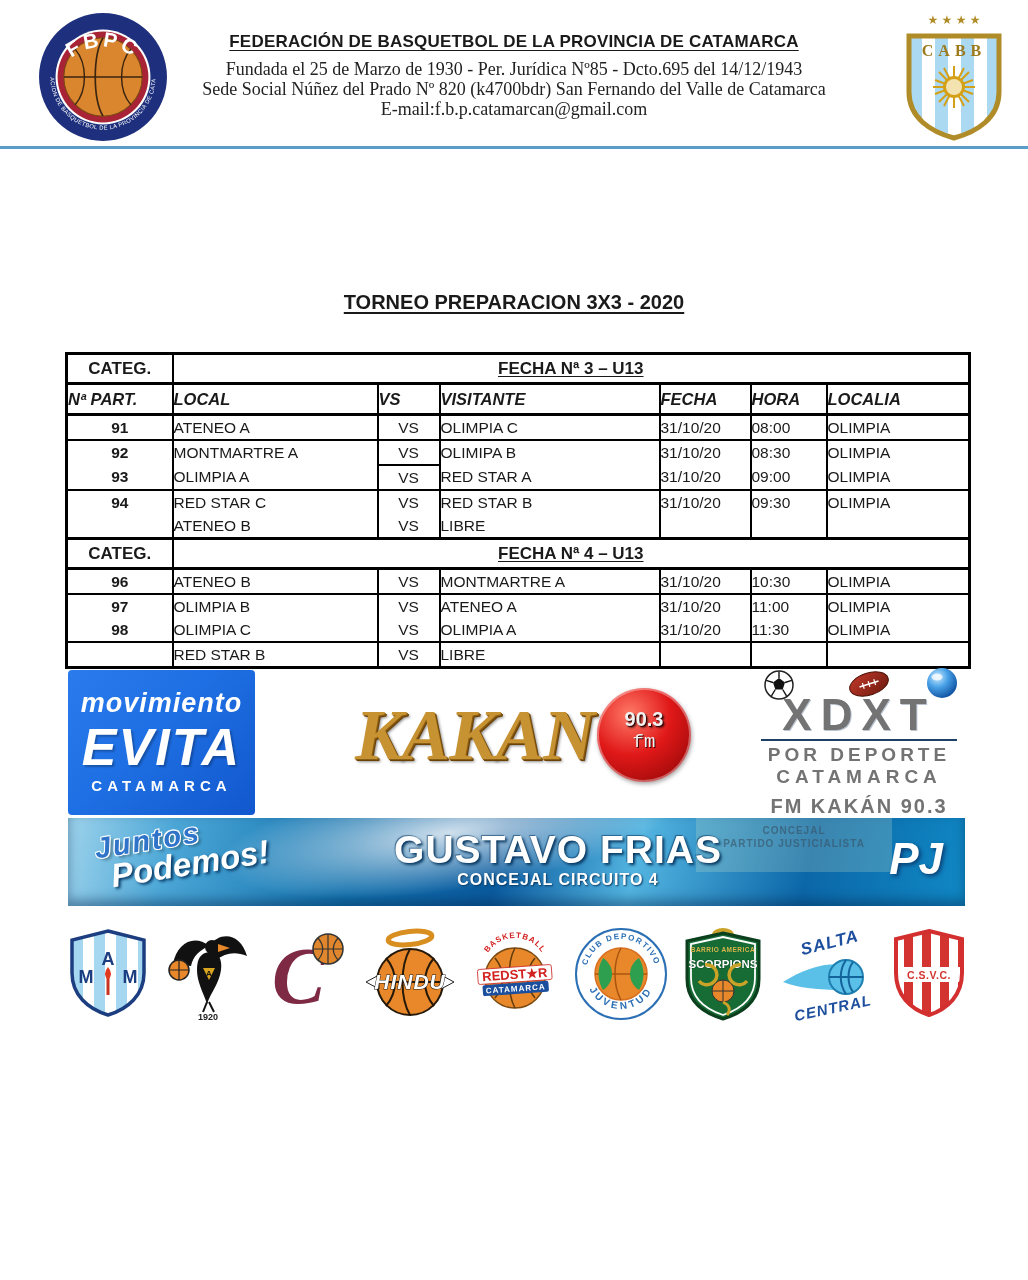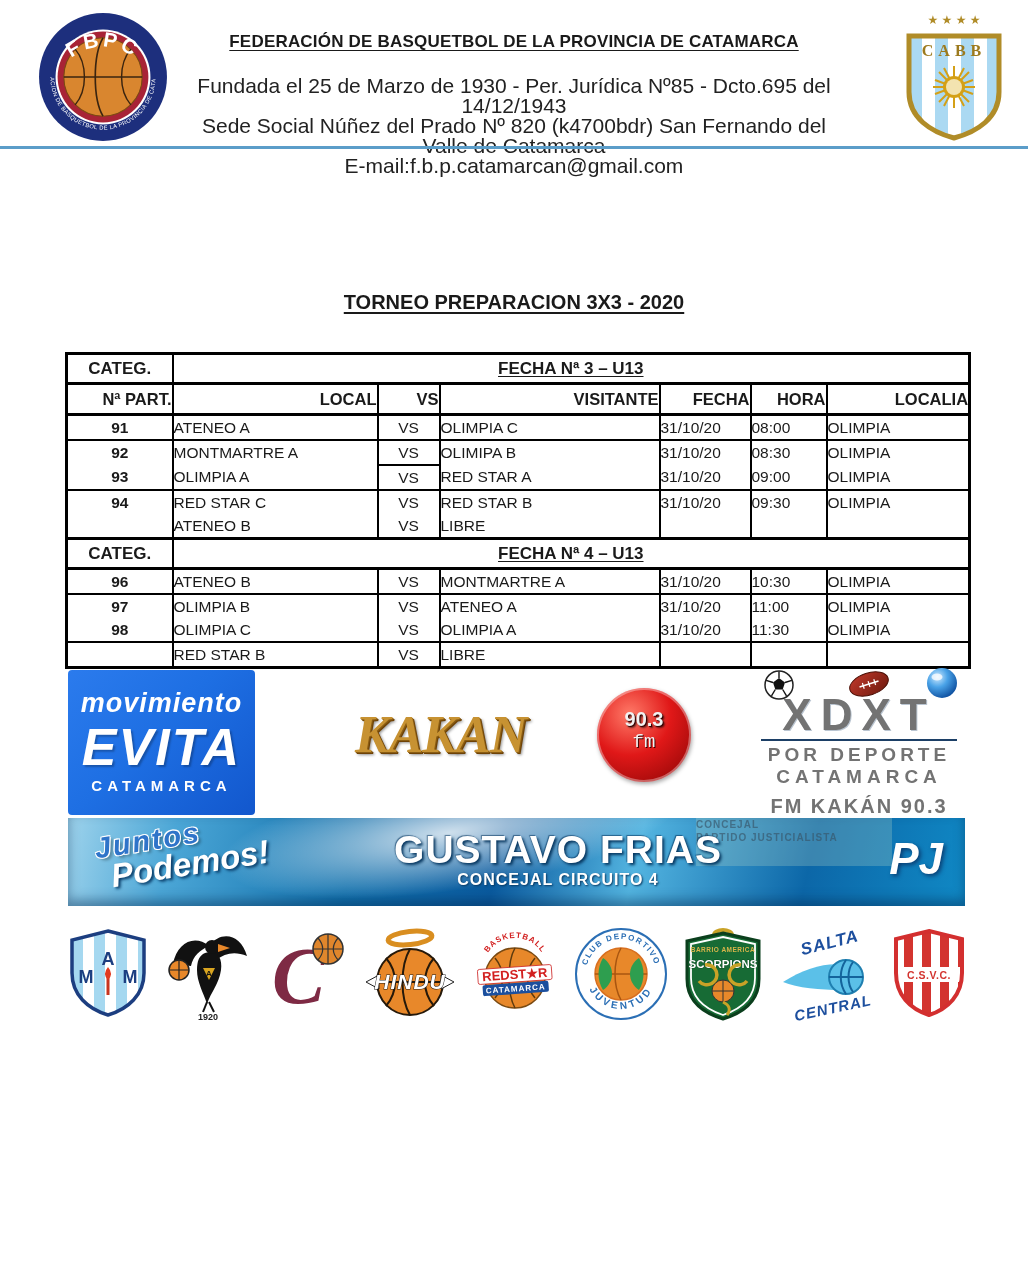--- a/index.html
+++ b/index.html
@@ -4,58 +4,58 @@
 <style>
   html,body{margin:0;padding:0;background:#fff;}
   .page{position:relative;width:1028px;height:1280px;background:#fff;overflow:hidden;
         font-family:"Liberation Sans",sans-serif;color:#1a1a1a;}
 
   
   .fbpc-logo{position:absolute;left:38px;top:12px;width:130px;height:130px;}
   .cabb-logo{position:absolute;left:893px;top:12px;width:122px;height:132px;}
   .header-block{position:absolute;left:182px;top:32px;width:664px;text-align:center;}
   .org-name{font-size:17px;font-weight:bold;text-decoration:underline;text-underline-offset:3px;letter-spacing:.2px;}
-  .header-lines{margin-top:24px;font-size:21px;line-height:20px;color:#222;}
+  .header-lines{margin-top:7px;font-size:18px;line-height:20px;color:#222;font-family:Liberation Serif, serif;}
   .blue-divider{position:absolute;left:0;top:146px;width:1028px;height:3px;background:#5b9dc9;}
 
   
   .doc-title{position:absolute;left:0;top:291px;width:1028px;text-align:center;
              font-size:20px;font-weight:bold;}
   .doc-title span{text-decoration:underline;text-underline-offset:3px;}
 
   
   table.schedule{position:absolute;left:65px;top:352px;width:903px;border-collapse:collapse;
                  table-layout:fixed;border:3px solid #000;padding-left:21px;}
   .schedule td{border-left:2px solid #000;border-right:2px solid #000;vertical-align:middle;
                overflow:hidden;white-space:nowrap;padding:0;}
   .section-row td{border-top:3px solid #000;border-bottom:3px solid #000;height:27px;
                   font-weight:bold;font-size:17px;text-align:center;}
   .fecha-title-cell .u{text-decoration:underline;text-underline-offset:2px;}
-  .cols-row td{border-bottom:3px solid #000;height:28px;font-weight:bold;font-size:16.5px;text-align:right;}
+  .cols-row td{border-bottom:3px solid #000;height:28px;font-weight:bold;font-size:16.5px;text-align:left;font-style:italic;}
   .match-row td{height:23px;font-size:15.5px;}
   .match-row.group-end td{border-bottom:2px solid #000;}
   .c-part{text-align:center;font-weight:bold;}
   .c-local,.c-visit,.c-localia{text-align:left;padding-left:6px;}
   .c-vs{text-align:center;}
   .c-fecha,.c-hora{text-align:left;padding-left:5px;}
   td.vs-divider{border-bottom:2px solid #000;}
 
   
   .evita{position:absolute;left:68px;top:670px;width:187px;height:145px;border-radius:4px;
          background:linear-gradient(135deg,#2b7bed 0%,#1e6fe3 45%,#1257cd 100%);
          color:#fff;text-align:center;overflow:hidden;}
   .evita .mov{margin-top:18px;font-size:27px;font-style:italic;font-weight:bold;letter-spacing:1px;}
   .evita .evt{font-size:52px;font-weight:bold;font-style:italic;line-height:56px;letter-spacing:2px;
               text-shadow:2px 2px 2px rgba(0,0,0,.25);}
   .evita .cat{font-size:15px;font-weight:bold;letter-spacing:5px;margin-top:2px;}
 
   .kakan{position:absolute;left:355px;top:688px;width:336px;height:94px;}
   .kakan-text{position:absolute;left:0;top:0;height:94px;line-height:94px;
               font-family:"Liberation Serif",serif;font-weight:bold;font-style:italic;
-              font-size:52px;color:#c79232;letter-spacing:-1px;
+              font-size:72px;color:#c79232;letter-spacing:-1px;
               text-shadow:1px 1px 0 #8a5d14,2px 2px 0 #6e4206,3px 3px 3px rgba(0,0,0,.45);}
   .kakan-circle{position:absolute;right:0;top:0;width:94px;height:94px;border-radius:50%;
                 background:radial-gradient(circle at 35% 28%,#ff7a68 0%,#e01818 45%,#8f0606 95%);
                 box-shadow:inset 0 0 0 2px rgba(255,255,255,.35),1px 2px 4px rgba(0,0,0,.35);
                 text-align:center;color:#f2f2f2;}
   .kakan-circle .freq{margin-top:20px;font-size:20px;font-weight:bold;
                       text-shadow:1px 1px 0 #300,2px 2px 2px rgba(0,0,0,.6);}
   .kakan-circle .band{font-size:19px;font-weight:normal;font-family:"Liberation Mono",monospace;
                       text-shadow:1px 1px 0 #300;}
 
@@ -80,22 +80,22 @@
   .slogan .l1{font-size:29px;font-weight:bold;font-style:italic;color:#2f74c9;letter-spacing:2px;
               text-shadow:-1px -1px 0 #fff,1px -1px 0 #fff,-1px 1px 0 #fff,1px 1px 0 #fff,3px 3px 3px rgba(0,0,0,.3);}
   .slogan .l2{font-size:33px;font-weight:bold;font-style:italic;color:#fff;margin-left:12px;
               text-shadow:2px 2px 3px #083a66;}
   .candidate{position:absolute;left:210px;top:11px;width:560px;text-align:center;color:#fff;}
   .candidate .nm{font-size:39px;font-weight:bold;line-height:42px;letter-spacing:1px;
                  text-shadow:2px 2px 3px #06365f,-1px -1px 1px rgba(6,54,95,.6);}
   .candidate .rl{font-size:16px;font-weight:bold;letter-spacing:1px;text-shadow:1px 1px 2px #06365f;}
   .pj-letters{position:absolute;right:22px;top:16px;font-size:44px;font-weight:bold;font-style:italic;
               color:#fff;text-shadow:2px 2px 4px #0a3c70;}
-  .bg-card{position:absolute;left:628px;top:0;width:196px;height:48px;text-align:left;
-           background:rgba(196,224,198,.25);padding-top:0;}
+  .bg-card{position:absolute;left:628px;top:0;width:196px;height:48px;text-align:center;
+           background:rgba(196,224,198,.25);padding-top:6px;}
   .bg-card div{font-size:10px;font-weight:bold;color:rgba(55,85,105,.65);letter-spacing:1px;line-height:13px;}
 
   
   .clubs{position:absolute;left:66px;top:925px;width:900px;height:100px;
          display:flex;justify-content:space-between;align-items:center;}
   .club{flex:0 0 auto;}
 </style>
 </head>
 <body>
 

